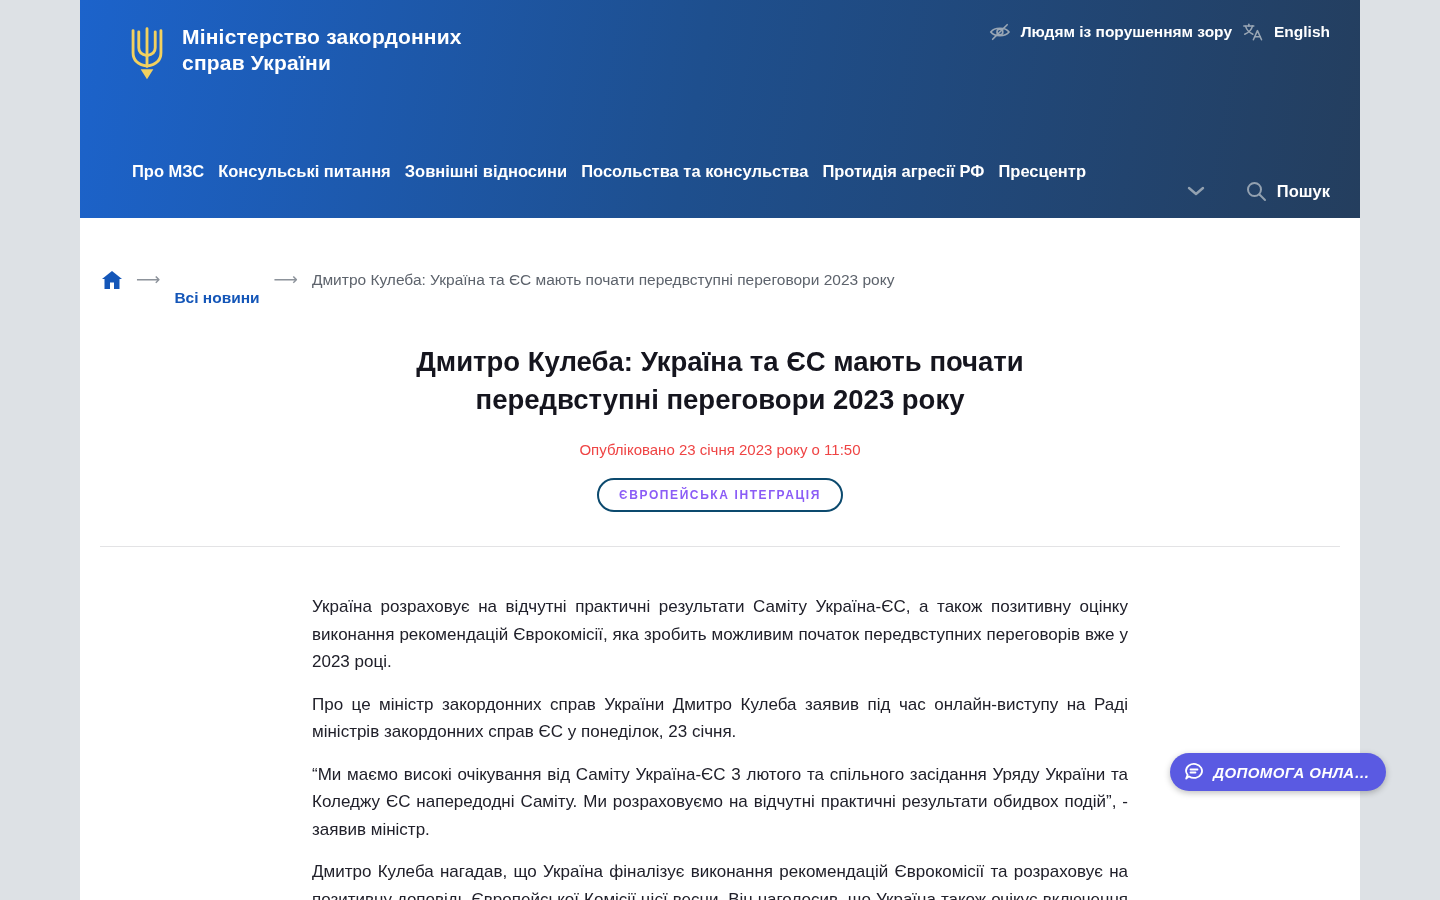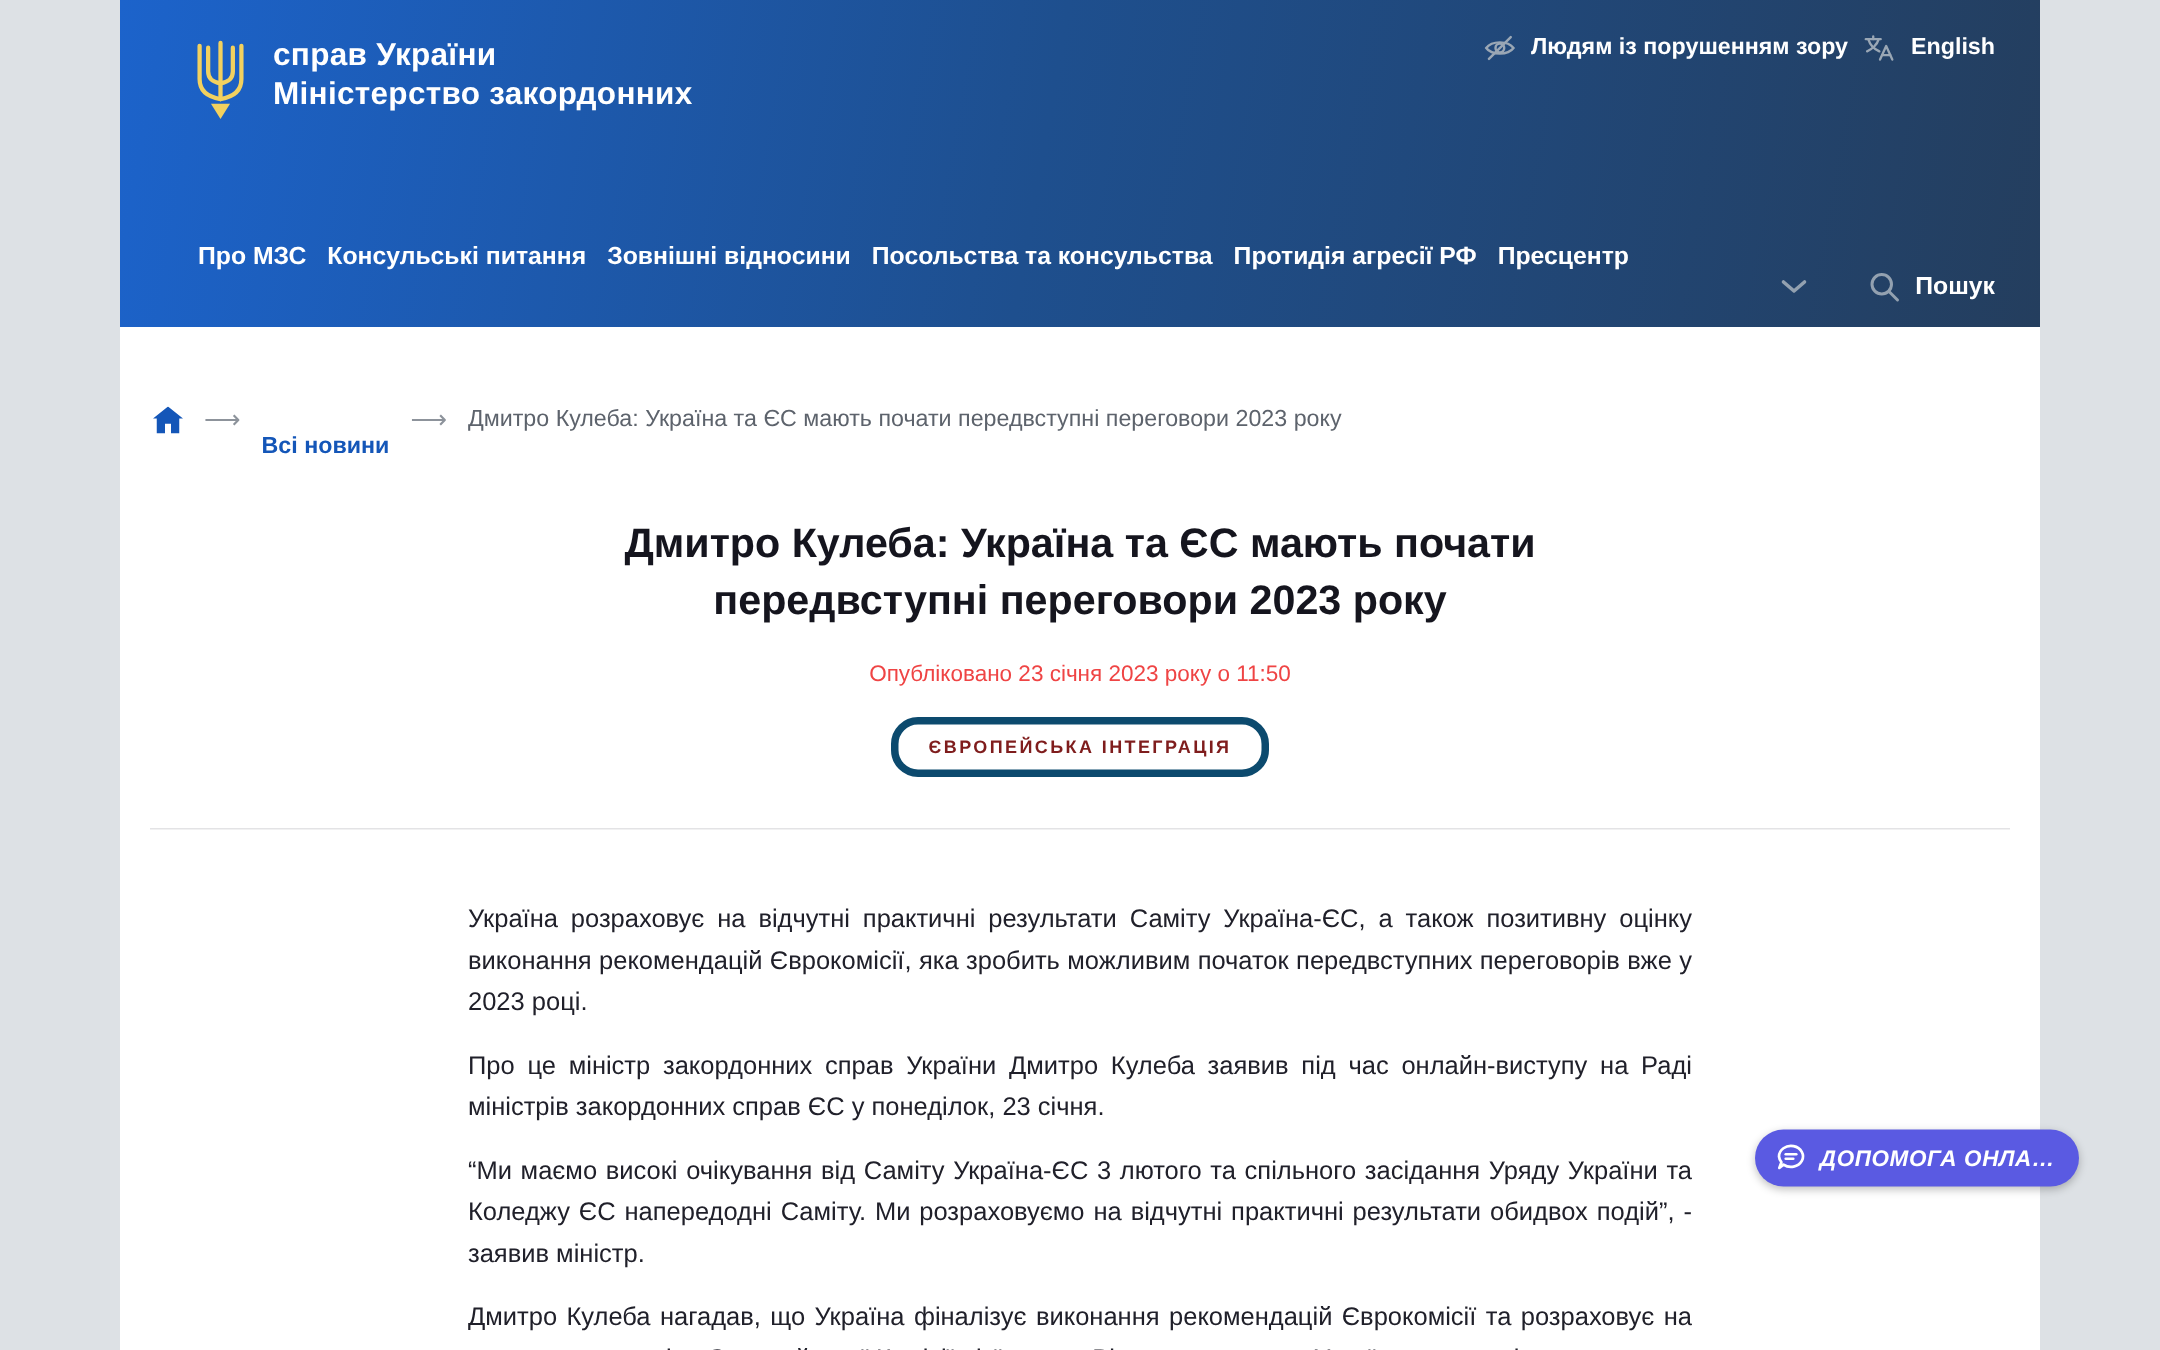--- a/index.html
+++ b/index.html
@@ -45,22 +45,22 @@
   .crumb-link { color:#1456b8; font-weight:700; cursor:pointer; white-space:nowrap;margin-top:37px; }
   .crumb-current { color:#5d636c; }
   
   .article-title {
     width:680px; margin:14px auto 0 auto; text-align:center;
     font-size:27.5px; line-height:38px; font-weight:700; color:#15151e;
   }
   .article-date { text-align:center; margin-top:22px; font-size:15px; color:#ef4444; }
   .tag-row { display:flex; justify-content:center; margin-top:20px; }
   .tag-pill {
-    border:5px solid #0c4a6e; border-radius:18px; padding:8px 20px;
-    font-size:12px; font-weight:700; letter-spacing:1.6px; color:#7f1d1d; cursor:pointer;
+    border:2px solid #0c4a6e; border-radius:18px; padding:8px 20px;
+    font-size:12px; font-weight:700; letter-spacing:1.6px; color:#8b5cf6; cursor:pointer;
     background:#fff;
   }
   .divider { height:1px; background:#e3e3e5; margin:34px 20px 0 20px; }
   
   .article-body { width:816px; margin:46px auto 0 auto; }
   .article-body p {
     font-size:17px; line-height:27.5px; color:#20202a;
     text-align:justify; margin-bottom:15px;
   }
   
@@ -88,22 +88,22 @@
         <g fill="none" stroke="#f2d15f" stroke-width="4.5" stroke-linecap="round">
           <path d="M8 5 v35 c0 13 9 19 22 21"></path>
           <path d="M52 5 v35 c0 -13 0 0 0 0 c0 13 -9 19 -22 21"></path>
           <path d="M30 2 v59"></path>
           <path d="M17 7 v25 c0 8 5 11 13 12.5"></path>
           <path d="M43 7 v25 c0 8 -5 11 -13 12.5"></path>
         </g>
         <path d="M30 82 L20 66 h20 Z" fill="#f2d15f"></path>
       </svg>
       <div class="brand-title">
+        <div>Міністерство закордонних</div>
         <div>справ України</div>
-        <div>Міністерство закордонних</div>
       </div>
     </div>
 
     <div class="header-links">
       <div class="header-link">
         <span class="hl-icon">
           <svg viewBox="0 0 24 22" fill="none" stroke="#9aa7b5" stroke-width="1.8" stroke-linecap="round">
             <path d="M2 11 C6 5.5 18 5.5 22 11 C18 16.5 6 16.5 2 11 Z"></path>
             <circle cx="12" cy="11" r="3.2"></circle>
             <path d="M4 19 L20 3"></path>

